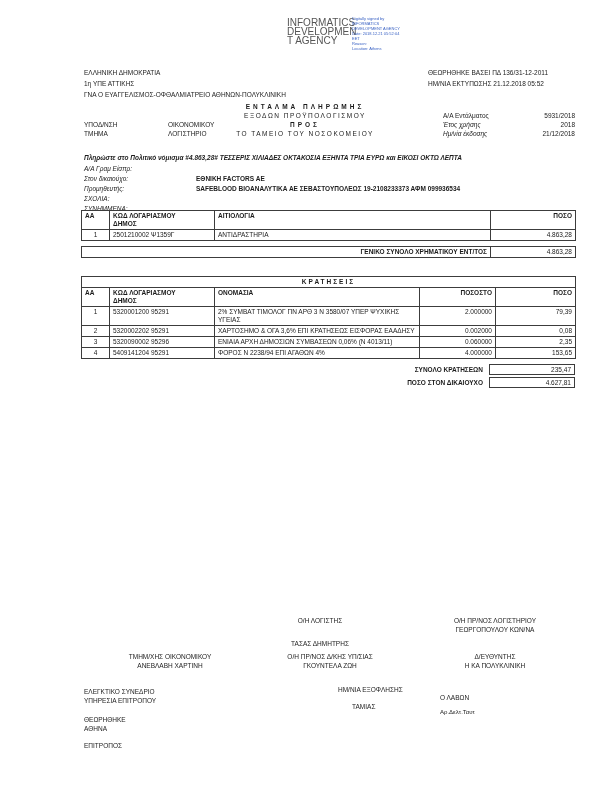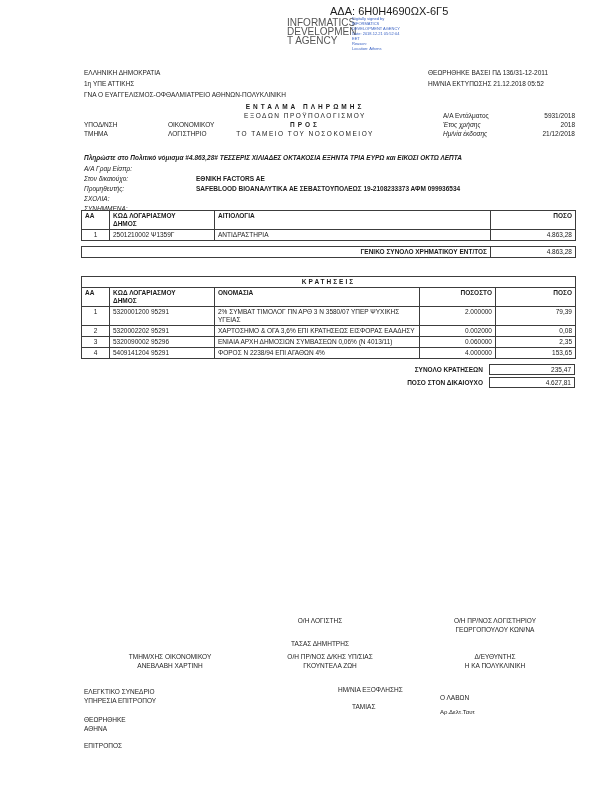--- a/index.html
+++ b/index.html
@@ -30,21 +30,20 @@
   .sig{text-align:center;}
   .totline{display:flex;justify-content:flex-end;align-items:stretch;margin-bottom:2px;}
   .totlabel{font-size:6.5px;font-weight:bold;padding:1.5px 6px 0 0;}
   .totbox{width:78px;border:1px solid #3c3c3c;font-size:6.5px;text-align:right;padding:1px 3px;}
 </style>
 </head>
 <body>
 
 <div class="page">
 
-  <div class="abs t11" style="left:330px;top:5px;width:270px;">ΑΔΑ: 6Η0Η4690ΩΧ-6Γ5</div>
 
   <div class="abs t8 gray pre" style="left:287px;top:18px;width:62px;">INFORMATICS
 DEVELOPMEN
 T AGENCY</div>
   <div class="abs t4 blue pre" style="left:352px;top:16px;width:80px;">Digitally signed by
 INFORMATICS
 DEVELOPMENT AGENCY
 Date: 2018.12.21 05:52:04
 EET
 Reason:

